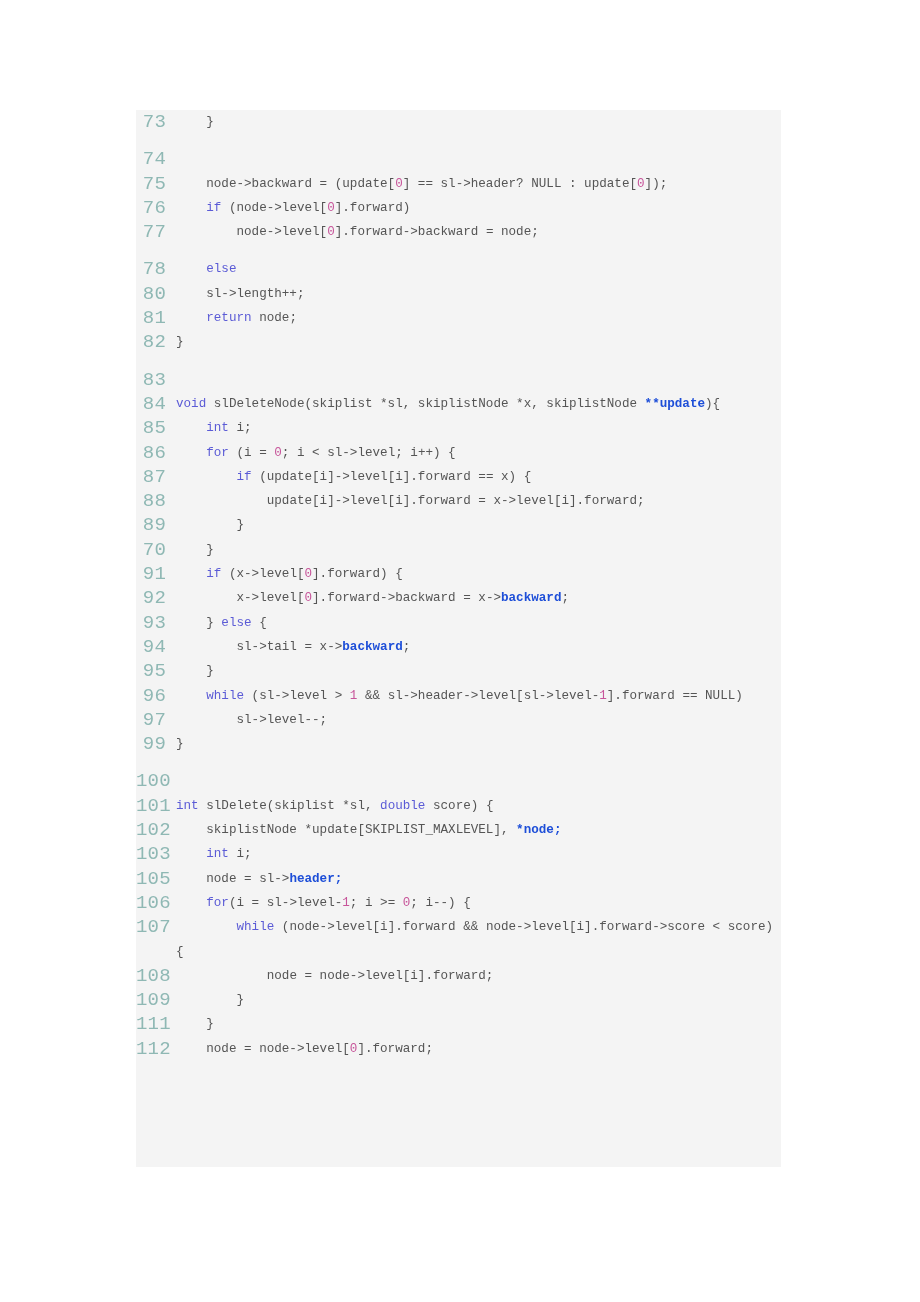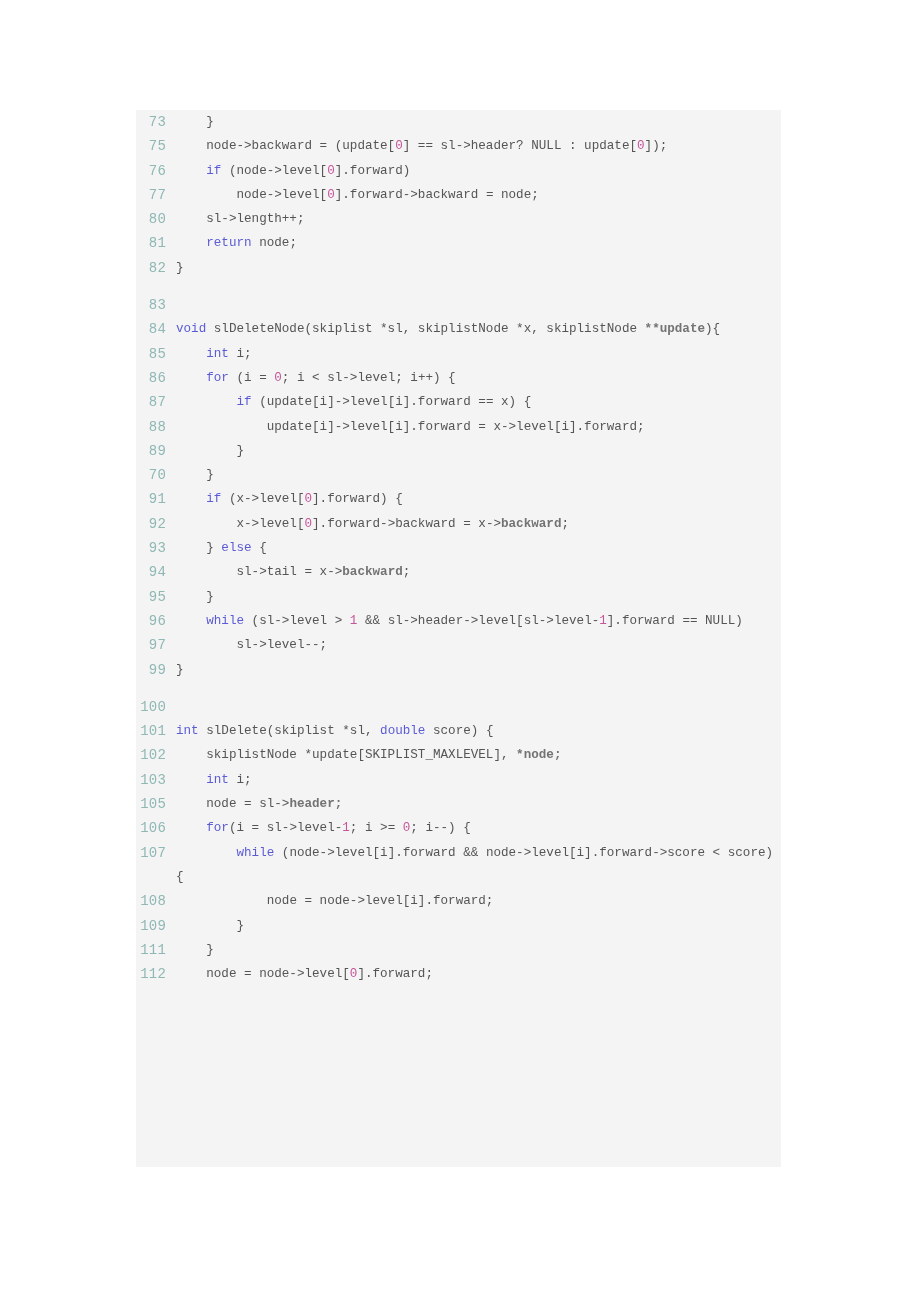--- a/index.html
+++ b/index.html
@@ -51,49 +51,51 @@
     margin-top: 13px;
   }
 
   .ln {
     flex: 0 0 auto;
     width: 30px;
     text-align: right;
     color: #8fb8b4;
     user-select: none;
     padding-right: 10px;
-    font-size: 14px;
+    font-size: 19px;
     letter-spacing: 0.2px;
   }
 
   .code-text {
     flex: 1 1 auto;
     color: #555555;
     white-space: pre-wrap;
     word-break: break-all;
     overflow-wrap: anywhere;
     padding-right: 2px;
   }
 
   
   .kw   { color: #5b5bd6; }
   .num  { color: #c7559a; }
-  .bold { font-weight: bold; color: #737373; }
+  .bold { font-weight: bold; color: #1d4ed8; }
   .plain{ color: #555555; }
 </style>
 </head>
 <body>
 
 <div id="page">
   <div id="code-panel">
     <div class="code-rows" id="code-rows">
         <div class="code-row"><span class="ln">73</span><span class="code-text"><span class="plain">    }</span></span></div>
+        <div class="code-row gap-before"><span class="ln">74</span><span class="code-text"><span class="plain"></span></span></div>
         <div class="code-row"><span class="ln">75</span><span class="code-text"><span class="plain">    node-&gt;backward = (update[</span><span class="num">0</span><span class="plain">] == sl-&gt;header? NULL : update[</span><span class="num">0</span><span class="plain">]);</span></span></div>
         <div class="code-row"><span class="ln">76</span><span class="code-text"><span class="plain">    </span><span class="kw">if</span><span class="plain"> (node-&gt;level[</span><span class="num">0</span><span class="plain">].forward)</span></span></div>
         <div class="code-row"><span class="ln">77</span><span class="code-text"><span class="plain">        node-&gt;level[</span><span class="num">0</span><span class="plain">].forward-&gt;backward = node;</span></span></div>
+        <div class="code-row gap-before"><span class="ln">78</span><span class="code-text"><span class="plain">    </span><span class="kw">else</span></span></div>
         <div class="code-row"><span class="ln">80</span><span class="code-text"><span class="plain">    sl-&gt;length++;</span></span></div>
         <div class="code-row"><span class="ln">81</span><span class="code-text"><span class="plain">    </span><span class="kw">return</span><span class="plain"> node;</span></span></div>
         <div class="code-row"><span class="ln">82</span><span class="code-text"><span class="plain">}</span></span></div>
         <div class="code-row gap-before"><span class="ln">83</span><span class="code-text"><span class="plain"></span></span></div>
         <div class="code-row"><span class="ln">84</span><span class="code-text"><span class="kw">void</span><span class="plain"> slDeleteNode(skiplist *sl, skiplistNode *x, skiplistNode </span><span class="bold">**update</span><span class="plain">){</span></span></div>
         <div class="code-row"><span class="ln">85</span><span class="code-text"><span class="plain">    </span><span class="kw">int</span><span class="plain"> i;</span></span></div>
         <div class="code-row"><span class="ln">86</span><span class="code-text"><span class="plain">    </span><span class="kw">for</span><span class="plain"> (i = </span><span class="num">0</span><span class="plain">; i &lt; sl-&gt;level; i++) {</span></span></div>
         <div class="code-row"><span class="ln">87</span><span class="code-text"><span class="plain">        </span><span class="kw">if</span><span class="plain"> (update[i]-&gt;level[i].forward == x) {</span></span></div>
         <div class="code-row"><span class="ln">88</span><span class="code-text"><span class="plain">            update[i]-&gt;level[i].forward = x-&gt;level[i].forward;</span></span></div>
         <div class="code-row"><span class="ln">89</span><span class="code-text"><span class="plain">        }</span></span></div>

